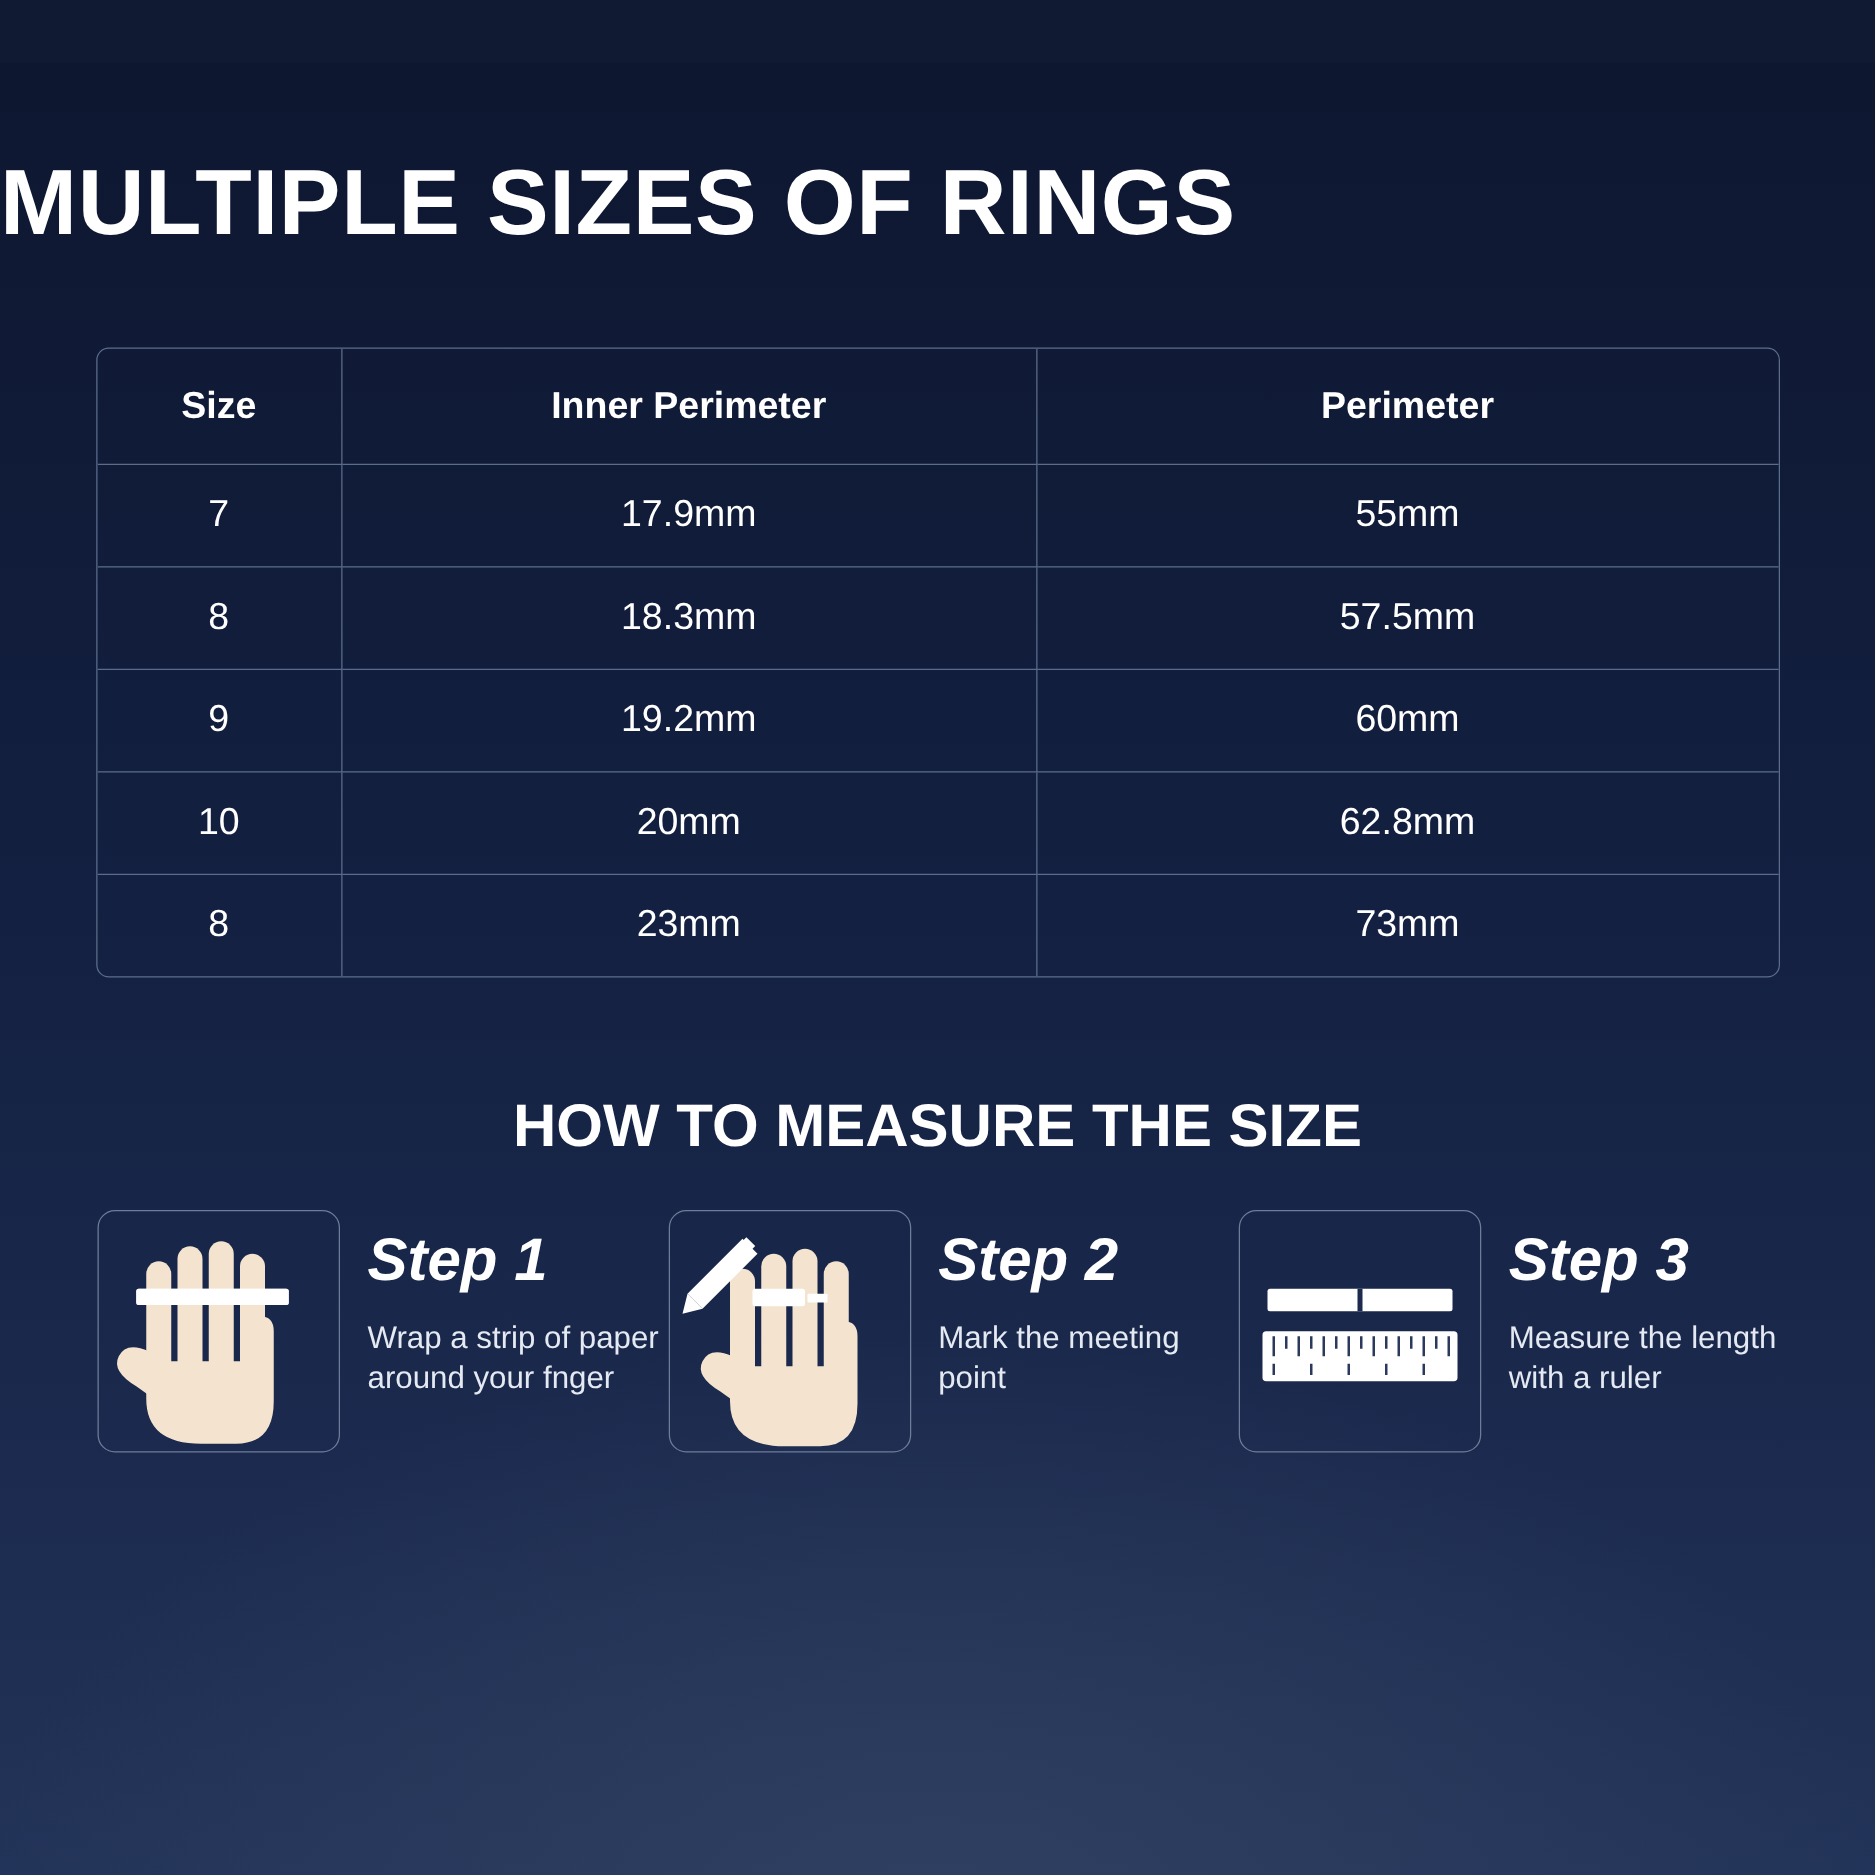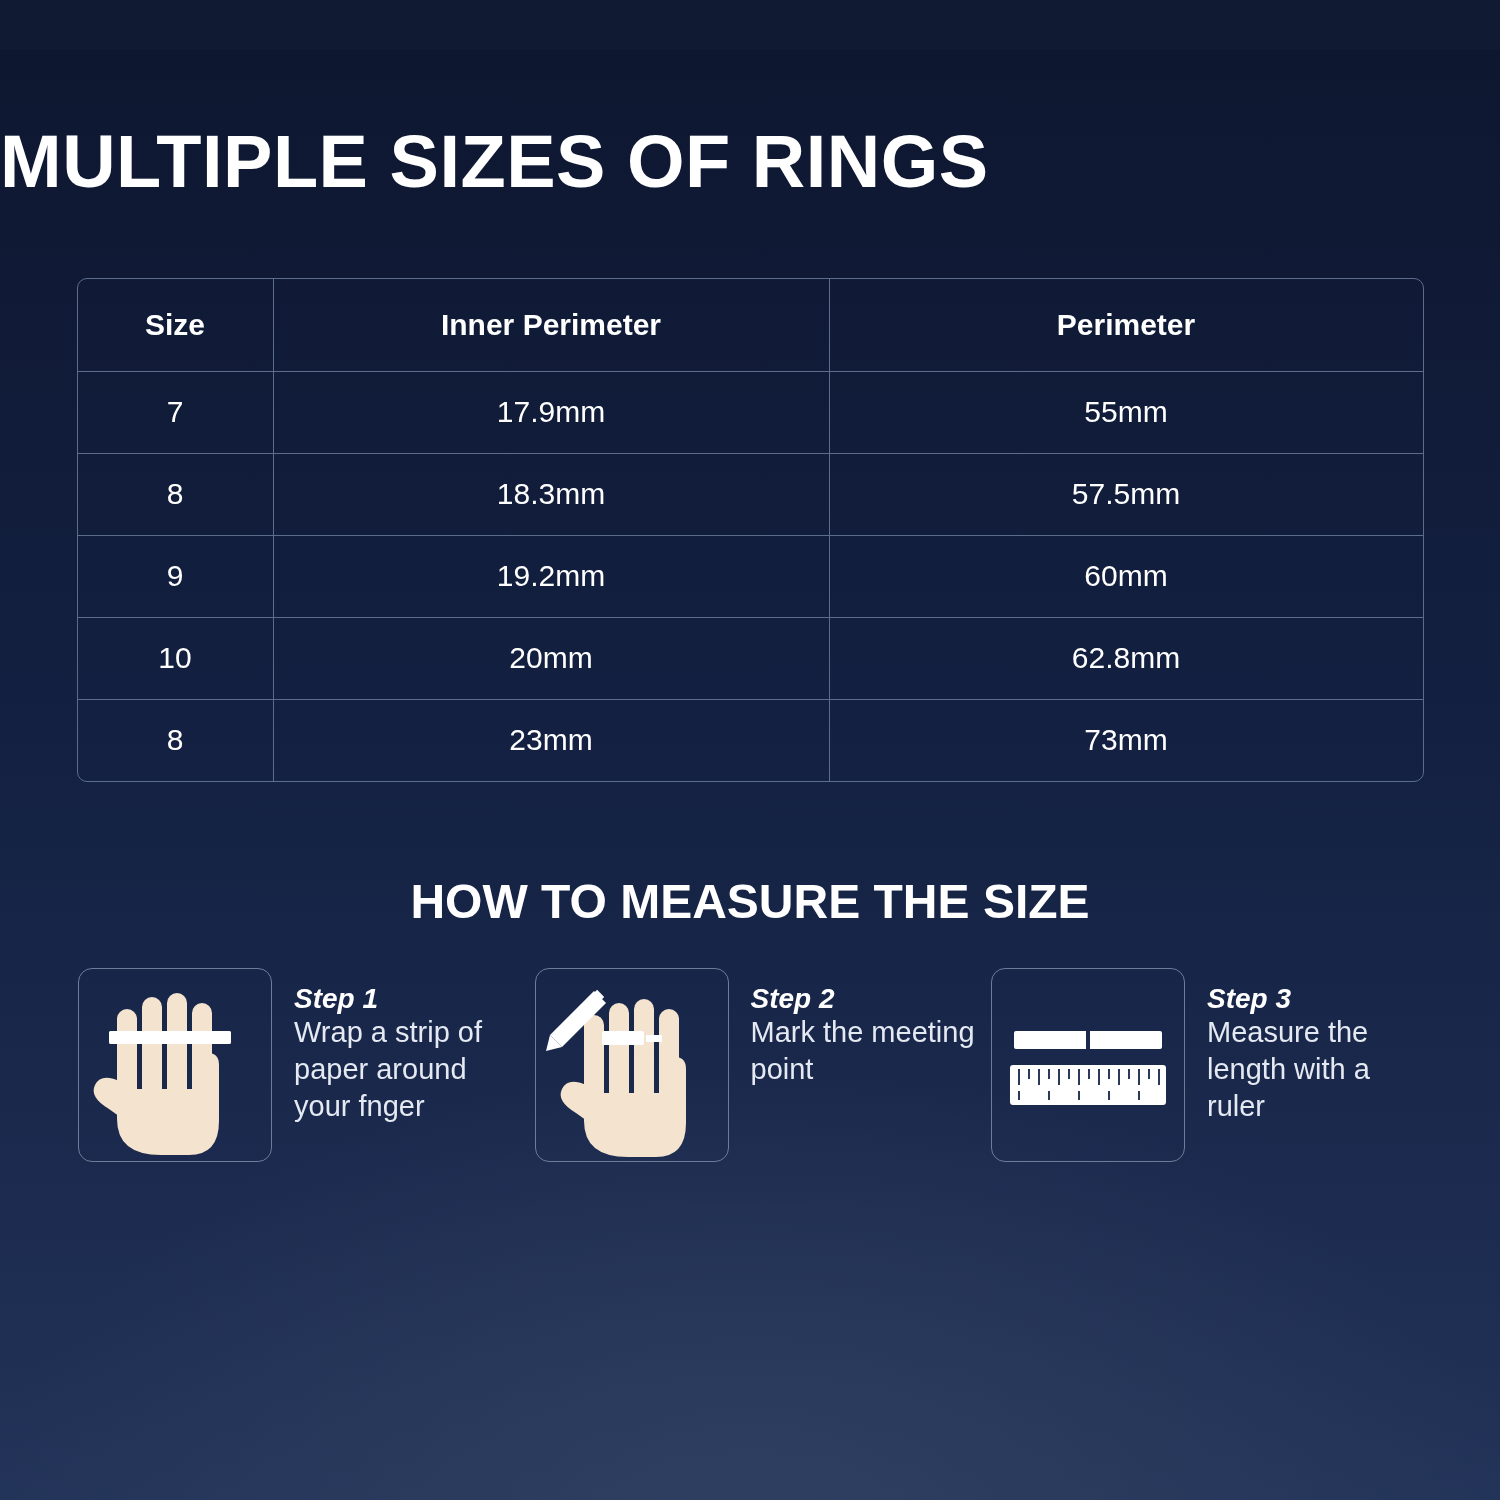--- a/index.html
+++ b/index.html
@@ -105,29 +105,29 @@
     border-radius: 14px;
     position: relative;
     flex: none;
     overflow: hidden;
   }
   .step-text {
     padding-top: 16px;
   }
   .step-label {
     color: #ffffff;
-    font-size: 28px;
+    font-size: 48px;
     font-weight: bold;
     font-style: italic;
     line-height: 1.05;
-    margin-bottom: 1px;
+    margin-bottom: 20px;
   }
   .step-desc {
     color: #e4e9f2;
-    font-size: 29px;
+    font-size: 25px;
     line-height: 1.28;
     max-width: 235px;
   }
   .step3 .step-desc { max-width: 215px; }
 
   
   .hand-svg { position: absolute; left: 0; top: 0; }
 </style>
 </head>
 <body>

